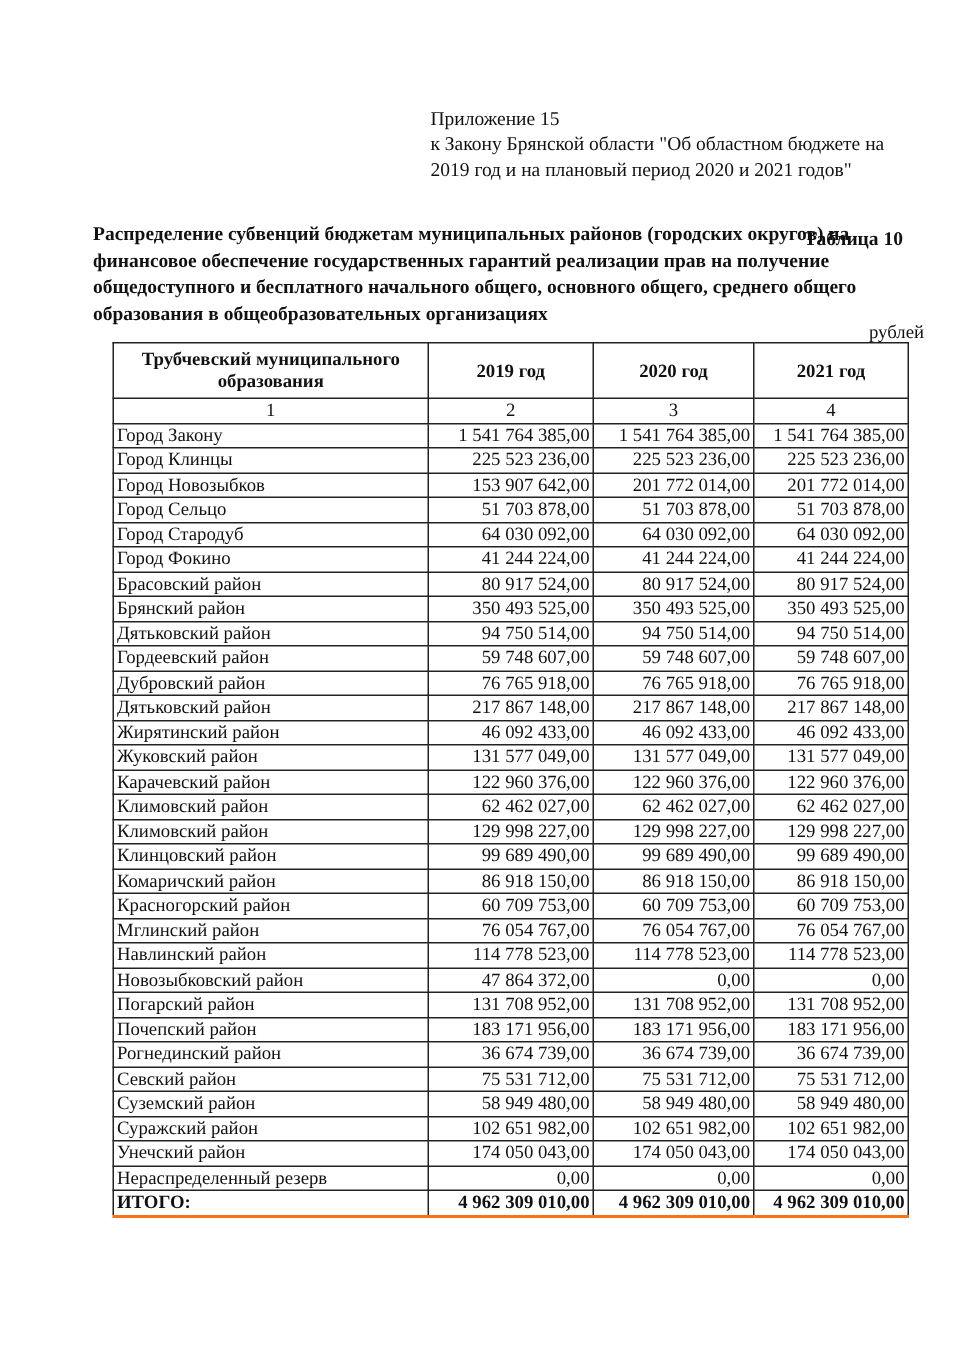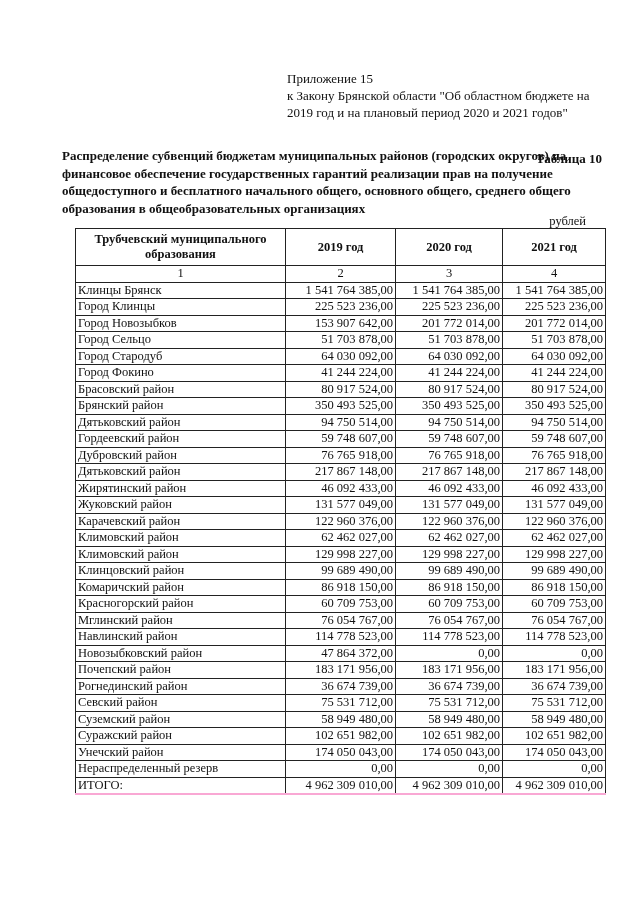--- a/index.html
+++ b/index.html
@@ -2,28 +2,28 @@
 <html><head>
 <meta charset="utf-8">
 <style>
   html, body { margin:0; padding:0; background:#ffffff; }
   body { width:640px; height:905px; position:relative; overflow:hidden;
          font-family:"Liberation Serif", "DejaVu Serif", serif; color:#111; }
   .appendix { position:absolute; left:287px; top:70px; font-size:13px; line-height:17px; }
   .table-label { position:absolute; right:38px; top:151px; font-size:13px;font-weight:bold; }
   .title { position:absolute; left:62px; width:560px; top:147px; text-align:left;
            font-weight:bold; font-size:13px; line-height:17.5px; }
-  .units { position:absolute; right:54px; top:214px; font-size:12.5px; }
+  .units { position:absolute; right:24px; top:214px; font-size:12.5px; }
   table { position:absolute; left:75px; top:228px; width:530px; border-collapse:collapse;
           font-size:12.5px; table-layout:fixed; }
   td, th { border:1px solid #222; padding:0 2px; height:15.5px; line-height:15px; white-space:nowrap; }
   th { font-weight:bold; height:36px; text-align:center; line-height:15px; white-space:normal; }
   td.num { text-align:right; }
   td.idx { text-align:center; }
-  tr.total td { font-weight:normal; border-bottom:2px solid #f9a8d4; }
+  tr.total td { font-weight:bold; border-bottom:2px solid #f97316; }
   col.c1 { width:210px; } col.c2 { width:110px; } col.c3 { width:107px; } col.c4 { width:103px; }
 </style>
 </head>
 <body>
 
 <div class="appendix">
   <div>Приложение 15</div>
   <div>к Закону Брянской области "Об областном бюджете на</div>
   <div>2019 год и на плановый период 2020 и 2021 годов"</div>
 </div>
@@ -48,21 +48,21 @@
     </tr>
     <tr>
       <td class="idx">1</td>
       <td class="idx">2</td>
       <td class="idx">3</td>
       <td class="idx">4</td>
     </tr>
   </thead>
   <tbody id="tbody">
       <tr>
-        <td>Клинцы Брянск</td>
+        <td>Город Закону</td>
         <td class="num">1 541 764 385,00</td>
         <td class="num">1 541 764 385,00</td>
         <td class="num">1 541 764 385,00</td>
       </tr>
       <tr>
         <td>Город Клинцы</td>
         <td class="num">225 523 236,00</td>
         <td class="num">225 523 236,00</td>
         <td class="num">225 523 236,00</td>
       </tr>
@@ -184,20 +184,26 @@
         <td>Навлинский район</td>
         <td class="num">114 778 523,00</td>
         <td class="num">114 778 523,00</td>
         <td class="num">114 778 523,00</td>
       </tr>
       <tr>
         <td>Новозыбковский район</td>
         <td class="num">47 864 372,00</td>
         <td class="num">0,00</td>
         <td class="num">0,00</td>
+      </tr>
+      <tr>
+        <td>Погарский район</td>
+        <td class="num">131 708 952,00</td>
+        <td class="num">131 708 952,00</td>
+        <td class="num">131 708 952,00</td>
       </tr>
       <tr>
         <td>Почепский район</td>
         <td class="num">183 171 956,00</td>
         <td class="num">183 171 956,00</td>
         <td class="num">183 171 956,00</td>
       </tr>
       <tr>
         <td>Рогнединский район</td>
         <td class="num">36 674 739,00</td>

